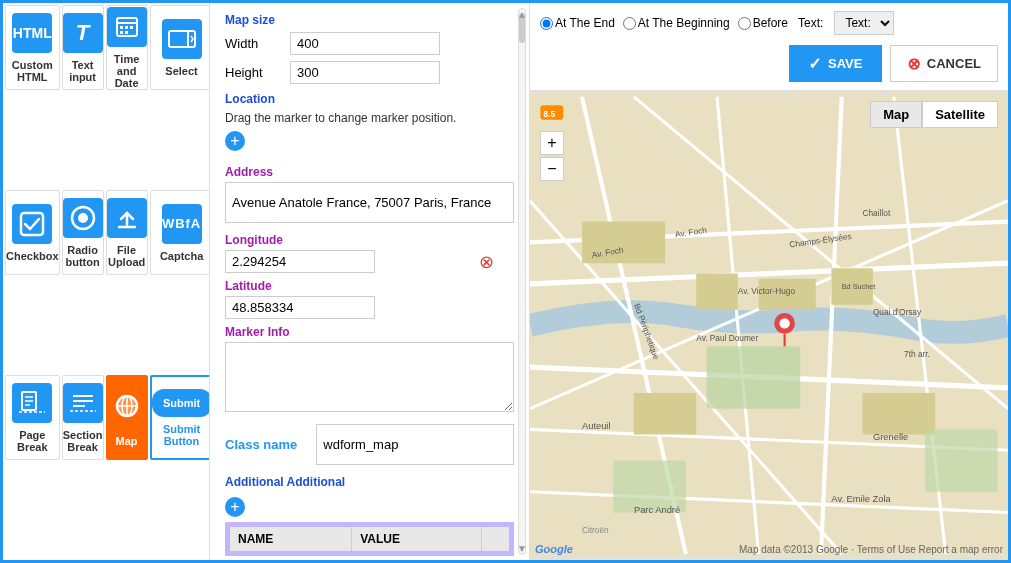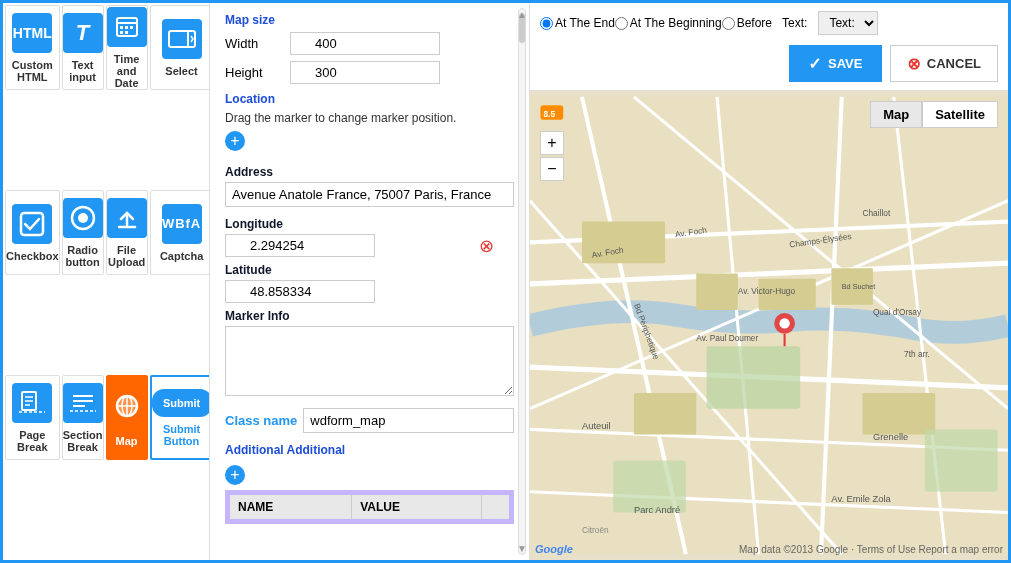--- a/index.html
+++ b/index.html
@@ -12,36 +12,36 @@
     .sidebar-item.active { background: #FF6600; color: #fff; border-color: #FF6600; }
     .sidebar-item .icon-box { width: 40px; height: 40px; display: flex; align-items: center; justify-content: center; border-radius: 4px; font-size: 18px; }
     .sidebar-item.blue-icon .icon-box { background: #2196F3; color: #fff; }
     .sidebar-item .label { font-size: 11px; font-weight: bold; }
     
     
     .middle-panel { width: 320px; min-width: 320px; background: #fff; padding: 10px 15px; overflow-y: auto; border-right: 1px solid #ddd; position: relative; }
     .section-title { color: #1d4ed8; font-weight: bold; font-size: 12px; margin-bottom: 5px; }
     .field-row { display: flex; align-items: center; gap: 10px; margin-bottom: 6px; }
     .field-label { font-size: 13px; width: 55px; }
-    .field-input { border: 1px solid #ccc; padding: 3px 24px; font-size: 13px; width: 150px; }
-    .small-label { font-size: 12px; color: #0f172a; margin-bottom: 3px; margin-top: 6px; font-weight: bold; }
-    .full-input { border: 1px solid #ccc; padding: 4px 6px; font-size: 13px; width: 100%; }
+    .field-input { border: 1px solid #ccc; padding: 3px 6px; font-size: 13px; width: 150px; }
+    .small-label { font-size: 12px; color: #a21caf; margin-bottom: 3px; margin-top: 6px; font-weight: bold; }
+    .full-input { border: 1px solid #ccc; padding: 12px 6px; font-size: 13px; width: 100%; }
     .add-btn { display: inline-flex; align-items: center; justify-content: center; width: 20px; height: 20px; background: #2196F3; color: #fff; border-radius: 50%; font-size: 16px; cursor: pointer; margin-top: 3px; }
     .marker-info-textarea { width: 100%; height: 70px; border: 1px solid #ccc; resize: both; font-size: 13px; }
-    .classname-row { display: flex; align-items: center; gap: 6px; margin-top: 8px; }
+    .classname-row { display: flex; align-items: center; gap: 19px; margin-top: 8px; }
     .classname-label { color: #2196F3; font-weight: bold; font-size: 13px; white-space: nowrap; }
     .additional-attrs { margin-top: 10px; }
     .attrs-table { width: 100%; border-collapse: collapse; margin-top: 5px; border: 5px solid #c4b5fd; }
     .attrs-table th { background: #e8e8e8; font-size: 12px; padding: 5px 8px; border: 1px solid #ccc; text-align: left; font-weight: bold; }
     .location-hint { font-size: 12px; color: #333; margin-bottom: 3px; }
 
     
     .right-panel { flex: 1; background: #fff; display: flex; flex-direction: column; }
     .right-toolbar { display: flex; align-items: center; padding: 8px 10px; gap: 10px; border-bottom: 1px solid #ddd; flex-wrap: wrap; }
-    .radio-group { display: flex; align-items: flex-end; }
+    .radio-group { display: flex; align-items: flex-end; gap: 8px; }
     .radio-label { font-size: 12px; display: flex; align-items: center; gap: 2px; cursor: pointer; }
     .text-select-wrap { display: flex; align-items: center; gap: 11px; font-size: 12px; }
     .text-select { border: 1px solid #ccc; padding: 3px 6px; font-size: 12px; }
     .btn-save { background: #2196F3; color: #fff; border: none; padding: 8px 20px; font-weight: bold; font-size: 13px; cursor: pointer; display: flex; align-items: center; gap: 6px; }
     .btn-cancel { background: #fff; color: #333; border: 1px solid #ccc; padding: 8px 16px; font-weight: bold; font-size: 13px; cursor: pointer; display: flex; align-items: center; gap: 6px; margin-left: auto; }
     .btn-cancel-x { color: #e53935; font-size: 16px; }
     .map-container { flex: 1; position: relative; overflow: hidden; background: #e8e0c8; }
     .map-controls { position: absolute; top: 10px; right: 10px; display: flex; gap: 0; z-index: 10; }
     .map-btn { padding: 5px 12px; border: 1px solid #ccc; background: #fff; cursor: pointer; font-size: 13px; font-weight: bold; }
     .map-btn.active { background: #e8e8e8; }

